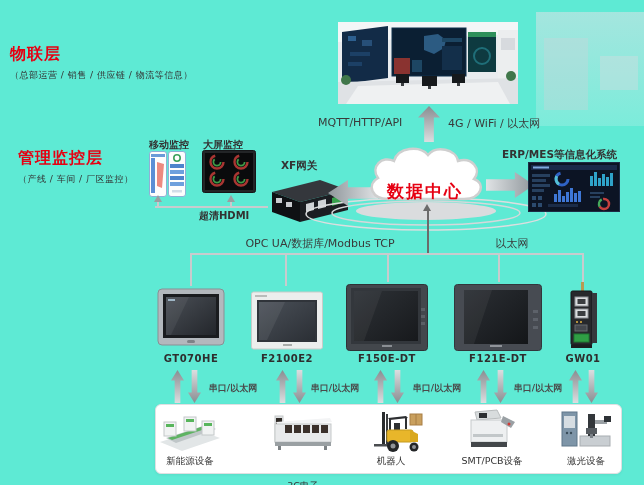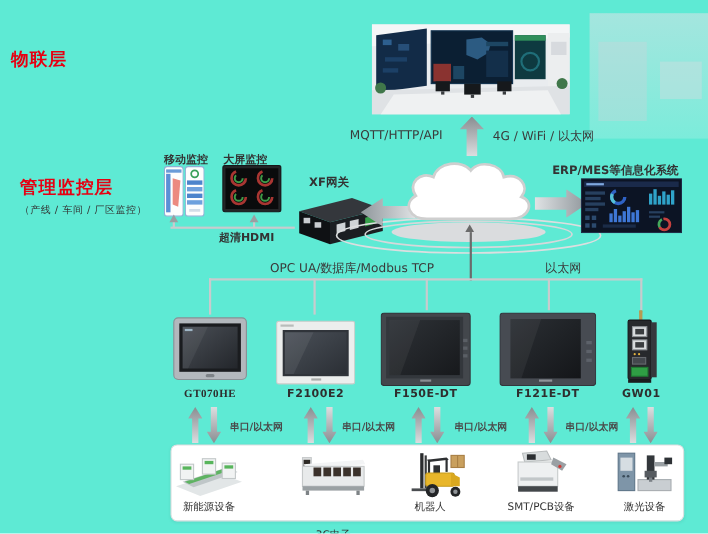--- a/index.html
+++ b/index.html
@@ -31,22 +31,23 @@
 <body>
 
 <div class="canvas">
 
   <div class="abs" style="left:536px;top:12px;width:108px;height:114px;background:linear-gradient(180deg,rgba(222,226,231,.55),rgba(242,243,245,.2));"></div>
   <div class="abs" style="left:544px;top:38px;width:44px;height:72px;background:rgba(206,211,217,.35);"></div>
   <div class="abs" style="left:600px;top:56px;width:38px;height:34px;background:rgba(214,219,224,.4);"></div>
 
   <div class="abs" style="left:10px;top:44px;">
     <div class="layer-title">物联层</div>
-  </div>
-  <div class="abs" style="left:18px;top:160px;">
+    <div class="layer-sub">（总部运营 / 销售 / 供应链 / 物流等信息）</div>
+  </div>
+  <div class="abs" style="left:18px;top:148px;">
     <div class="layer-title">管理监控层</div>
     <div class="layer-sub">（产线 / 车间 / 厂区监控）</div>
   </div>
 
   <div class="abs" style="left:338px;top:22px;">
     <svg width="180" height="82" viewBox="0 0 180 82">
       <rect width="180" height="82" fill="#e9ecef"></rect>
       <polygon points="0,0 180,0 180,12 0,20" fill="#f4f6f7"></polygon>
       <polygon points="4,10 50,4 50,56 4,62" fill="#122b47"></polygon>
       <rect x="10" y="14" width="8" height="5" fill="#2d5f8f"></rect>
@@ -150,20 +151,21 @@
   </div>
 
   <div class="abs arrow-left" style="left:328px;top:180px;width:50px;height:26px;"></div>
   <div class="abs arrow-right" style="left:486px;top:172px;width:48px;height:26px;"></div>
 
   <div class="abs" style="left:360px;top:140px;">
     <svg width="130" height="72" viewBox="0 0 130 66">
       <path d="M28,56 C12,56 6,42 18,35 C10,24 22,12 34,18 C38,4 60,2 68,12 C76,2 96,6 98,18 C112,14 122,26 114,36 C126,40 122,56 104,56 Z" fill="#ffffff" stroke="#cfcfcf" stroke-width="2.5"></path>
     </svg>
   </div>
+  <div class="abs cloud-text" style="left:372px;top:180px;width:106px;">数据中心</div>
 
   <div class="abs smalllabel" style="left:502px;top:148px;font-size:10.5px;">ERP/MES等信息化系统</div>
   <div class="abs" style="left:528px;top:162px;">
     <svg width="92" height="50" viewBox="0 0 92 50">
       <rect x=".5" y=".5" width="91" height="49" fill="#0c1424" stroke="#1d2b45"></rect>
       <rect x="3" y="3" width="86" height="5" fill="#1a2a4a"></rect>
       <rect x="5" y="4.5" width="16" height="2" fill="#7fa8e0"></rect>
       <rect x="4" y="12" width="18" height="3" fill="#27405f"></rect>
         <rect x="4" y="17" width="14" height="3" fill="#27405f"></rect>
       <rect x="4" y="22" width="18" height="3" fill="#27405f"></rect>
@@ -217,21 +219,21 @@
           </linearGradient>
         </defs>
       <rect x="1" y="1" width="66" height="56" rx="4" fill="#b3b8bd" stroke="#898f94"></rect>
       <rect x="6" y="6" width="56" height="44" fill="#1a1c1f"></rect>
       <rect x="9" y="9" width="50" height="38" fill="url(#g1)"></rect>
       <polygon points="9,9 32,9 14,47 9,47" fill="#ffffff" opacity=".06"></polygon>
       <rect x="11" y="11" width="7" height="2" fill="#9fb6c6"></rect>
       <rect x="30" y="52" width="8" height="3" rx="1.5" fill="#7d8287"></rect>
     </svg>
   </div>
-  <div class="abs devlabel" style="left:157px;top:353px;width:68px;font-family:Liberation Serif, serif;">GT070HE</div>
+  <div class="abs devlabel" style="left:157px;top:353px;width:68px;">GT070HE</div>
 
   <div class="abs" style="left:251px;top:289px;">
     <svg width="72" height="61" viewBox="0 0 72 61">
       <defs>
           <linearGradient id="g2" x1="0" y1="0" x2="1" y2="1">
         <stop offset="0" stop-color="#4a5058"></stop>
             <stop offset="1" stop-color="#2b2f35"></stop>
           </linearGradient>
         </defs>
       <rect x=".5" y="3" width="71" height="57" rx="2" fill="#eceeed" stroke="#c9ccc9"></rect>

